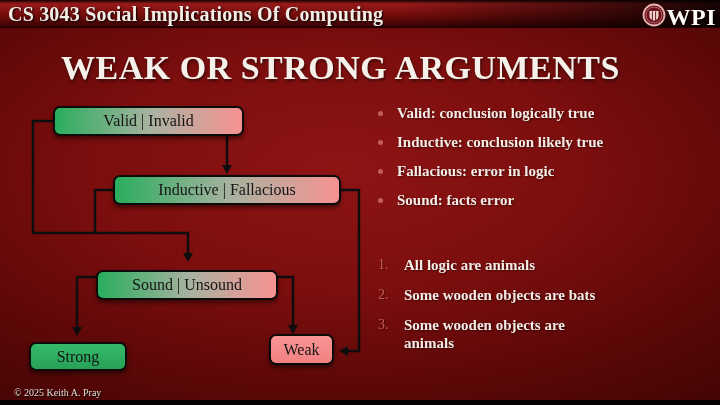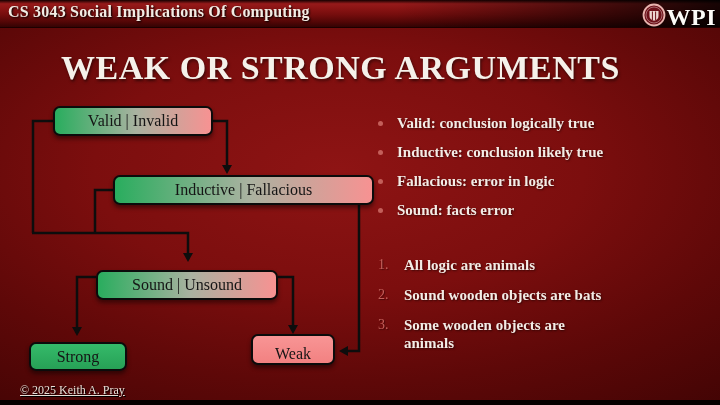--- a/index.html
+++ b/index.html
@@ -12,21 +12,21 @@
   
   .topbar{
     position:absolute;left:0;top:0;width:720px;height:27px;
     background:
       linear-gradient(to right, rgba(0,0,0,0) 55%, rgba(0,0,0,0.65) 90%, rgba(0,0,0,0.85) 100%),
       linear-gradient(to bottom, #150000 0%, #961a1a 14%, #8c1414 30%, #740d0d 55%, #520606 82%, #330303 100%);
     border-bottom:1px solid #1c0000;
   }
   .course-title{
     position:absolute;left:8px;top:3px;
-    font-size:16px;font-weight:bold;color:#f2ece4;
+    font-size:20px;font-weight:bold;color:#f2ece4;
     text-shadow:1px 1px 2px #000;
     letter-spacing:0.2px;white-space:nowrap;
   }
   .wpi-logo{position:absolute;right:4px;top:3px;display:flex;align-items:center;gap:1px;}
   .wpi-text{font-size:24px;font-weight:bold;color:#fdfbf8;letter-spacing:0.5px;text-shadow:1px 1px 2px #000;}
   
   .slide-title{
     position:absolute;left:61px;top:49px;
     font-size:34px;font-weight:bold;color:#f5f1ea;
     letter-spacing:0.5px;white-space:nowrap;
@@ -37,47 +37,47 @@
   .fc-box{
     position:absolute;box-sizing:border-box;
     border:2px solid #0b0b0b;border-radius:7px;
     display:flex;align-items:center;justify-content:center;
     font-size:16px;color:#151515;white-space:nowrap;
     box-shadow:0 3px 4px rgba(0,0,0,0.45);
   }
   .fc-grad{background:linear-gradient(to right,#29ad5e 0%,#a9b2a0 52%,#f79292 100%);}
   .fc-green{background:linear-gradient(to bottom,#35ba6a,#27a156);}
   .fc-pink{background:linear-gradient(to bottom,#f89595,#f28181);}
-  .box-valid{left:53px;top:106px;width:160px;height:30px;}
-  .box-inductive{left:113px;top:175px;width:261px;height:30px;}
+  .box-valid{left:53px;top:106px;width:191px;height:30px;}
+  .box-inductive{left:113px;top:175px;width:228px;height:30px;}
   .box-sound{left:96px;top:262px;width:182px;height:30px;margin-top:8px;}
   .box-strong{left:29px;top:342px;width:98px;height:29px;}
-  .box-weak{left:251px;top:334px;width:84px;height:31px;align-items:flex-end;}
+  .box-weak{left:269px;top:334px;width:65px;height:31px;}
   
-  .bullets{position:absolute;left:378px;top:114px;width:300px;}
+  .bullets{position:absolute;left:378px;top:104px;width:300px;}
   .bullet-row{display:flex;align-items:flex-start;margin-bottom:11px;}
   .bullet-dot{
     flex:0 0 auto;width:5px;height:5px;border-radius:50%;
     background:#c35f5a;margin:7px 14px 0 0;
   }
   .bullet-text,.num-text{
     font-size:15px;font-weight:bold;color:#f3ece6;line-height:18px;
     text-shadow:1px 1px 2px rgba(0,0,0,0.5);
   }
   .numbered{position:absolute;left:378px;top:256px;width:260px;}
   .num-row{display:flex;align-items:flex-start;margin-bottom:12px;}
   .num-label{
     flex:0 0 26px;font-size:14px;font-weight:normal;color:#c35f5a;
     line-height:18px;text-shadow:1px 1px 1px rgba(0,0,0,0.4);
   }
   .num-text{display:block;width:212px;}
   
   .footer-copy{
-    position:absolute;left:20px;bottom:7px;
-    font-size:12px;color:#e8e0d8;text-shadow:1px 1px 1px #000;text-decoration:underline;
+    position:absolute;left:14px;bottom:7px;
+    font-size:10px;color:#e8e0d8;text-shadow:1px 1px 1px #000;
   }
   .bottom-bar{position:absolute;left:0;bottom:0;width:720px;height:5px;background:#060000;}
 </style>
 </head>
 <body>
 
 <div class="slide">
 
   <div class="topbar"></div>
   <div class="course-title">CS 3043 Social Implications Of Computing</div>
@@ -149,21 +149,21 @@
     </div>
   </div>
 
   <div class="numbered">
     <div class="num-row">
       <span class="num-label">1.</span>
       <span class="num-text">All logic are animals</span>
     </div>
     <div class="num-row">
       <span class="num-label">2.</span>
-      <span class="num-text">Sound wooden objects are bats</span>
+      <span class="num-text">Some wooden objects are bats</span>
     </div>
     <div class="num-row">
       <span class="num-label">3.</span>
       <span class="num-text">Some wooden objects are animals</span>
     </div>
   </div>
 
   <div class="footer-copy">© 2025 Keith A. Pray</div>
   <div class="bottom-bar"></div>
 

